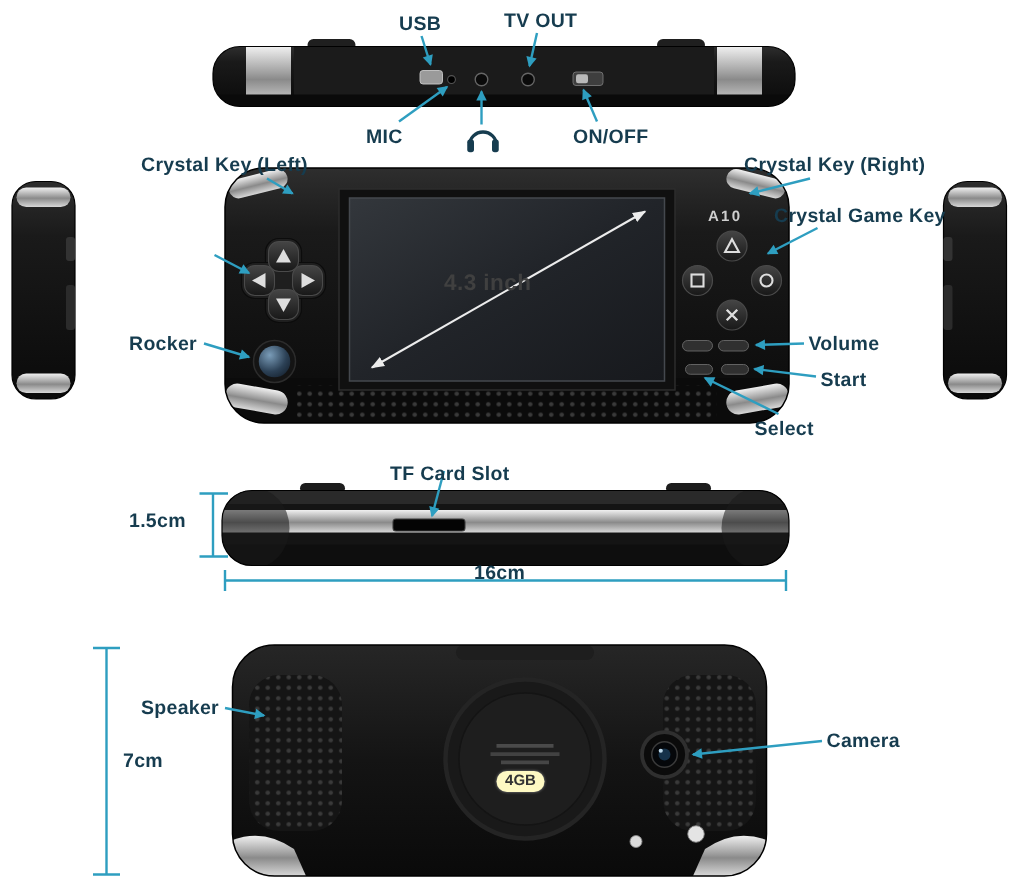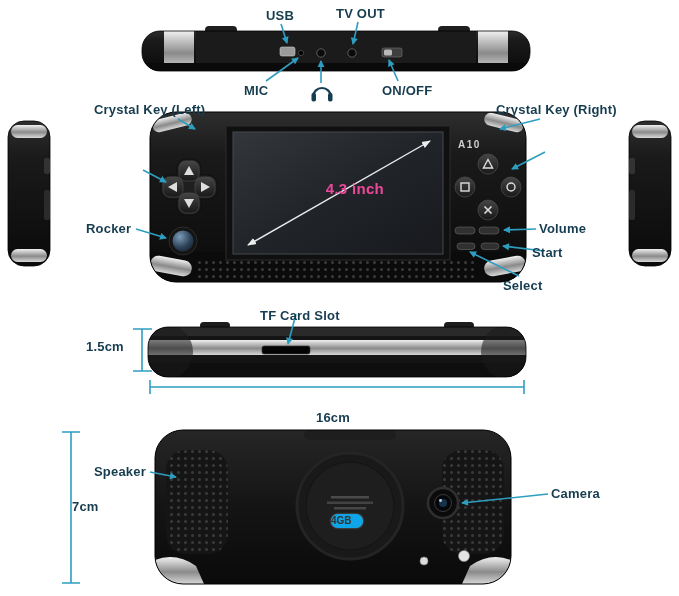--- a/index.html
+++ b/index.html
@@ -7,30 +7,30 @@
     position:relative;width:679px;height:596px;background:#ffffff;overflow:hidden;
     font-family:Liberation Sans, sans-serif;
   }
   .canvas svg{position:absolute;left:0;top:0;}
   .lbl{
     position:absolute;font-size:13px;font-weight:600;color:#163c4f;
     white-space:nowrap;letter-spacing:.2px;line-height:1.2;
   }
   .lbl.wrap{white-space:normal;text-align:center;}
   .screen-size{
-    position:absolute;left:296px;top:180px;width:88px;text-align:right;
-    color:#ec4899;font-size:15px;font-weight:700;letter-spacing:.3px;
+    position:absolute;left:296px;top:180px;width:88px;text-align:left;
+    color:#404040;font-size:15px;font-weight:700;letter-spacing:.3px;
   }
   .model{
-    position:absolute;left:458px;top:139px;color:#cfcfcf;font-size:10px;
+    position:absolute;left:472px;top:139px;color:#cfcfcf;font-size:10px;
     font-weight:700;letter-spacing:1.5px;
   }
   .badge{
     position:absolute;left:331px;top:514px;width:32px;height:14px;line-height:14px;
-    background:#0ea5e9;border-radius:7px;font-size:10px;
+    background:#fef9c3;border-radius:7px;text-align:center;font-size:10px;
     font-weight:700;color:#333;box-shadow:0 0 2px rgba(255,255,255,.5);
   }
 </style>
 </head>
 <body>
 
 <div class="canvas">
 
   <svg width="679" height="596" viewBox="0 0 679 596">
     <defs>
@@ -248,30 +248,31 @@
     </g>
   </svg>
 
   <div class="lbl" style="left:266px;top:8px;">USB</div>
   <div class="lbl" style="left:336px;top:6px;">TV OUT</div>
   <div class="lbl" style="left:244px;top:83px;text-align:center;">MIC</div>
   <div class="lbl" style="left:382px;top:83px;">ON/OFF</div>
 
   <div class="lbl" style="left:94px;top:102px;">Crystal Key (Left)</div>
   <div class="lbl" style="left:496px;top:102px;">Crystal Key (Right)</div>
+  <div class="lbl" style="left:516px;top:136px;">Crystal Game Key</div>
   <div class="lbl" style="left:86px;top:221px;">Rocker</div>
   <div class="lbl" style="left:539px;top:221px;">Volume</div>
-  <div class="lbl" style="left:532px;top:245px;">Start</div>
+  <div class="lbl" style="left:547px;top:245px;">Start</div>
   <div class="lbl" style="left:503px;top:278px;">Select</div>
 
   <div class="screen-size">4.3 inch</div>
   <div class="model">A10</div>
 
   <div class="lbl" style="left:260px;top:308px;">TF Card Slot</div>
   <div class="lbl" style="left:86px;top:339px;">1.5cm</div>
-  <div class="lbl" style="left:316px;top:410px;">16cm</div>
+  <div class="lbl" style="left:316px;top:374px;">16cm</div>
 
   <div class="lbl" style="left:94px;top:464px;">Speaker</div>
   <div class="lbl" style="left:551px;top:486px;">Camera</div>
-  <div class="lbl" style="left:72px;top:499px;text-align:center;">7cm</div>
+  <div class="lbl" style="left:82px;top:499px;text-align:center;">7cm</div>
 
   <div class="badge">4GB</div>
 </div>
 
 </body></html>

